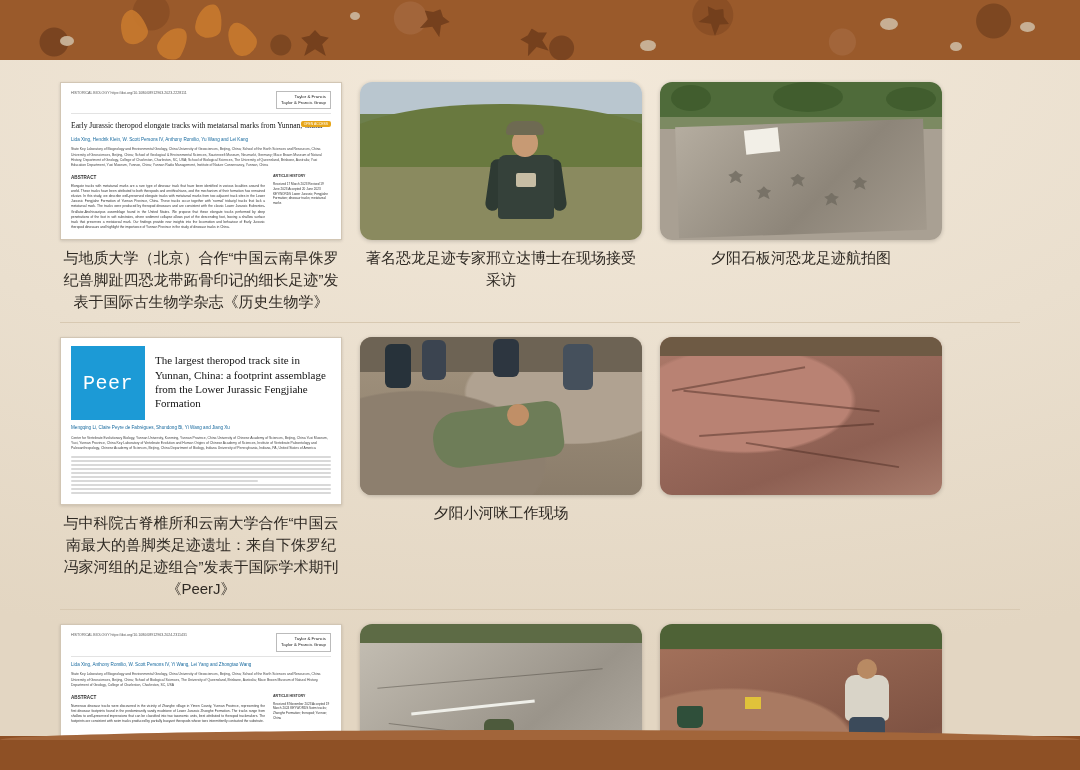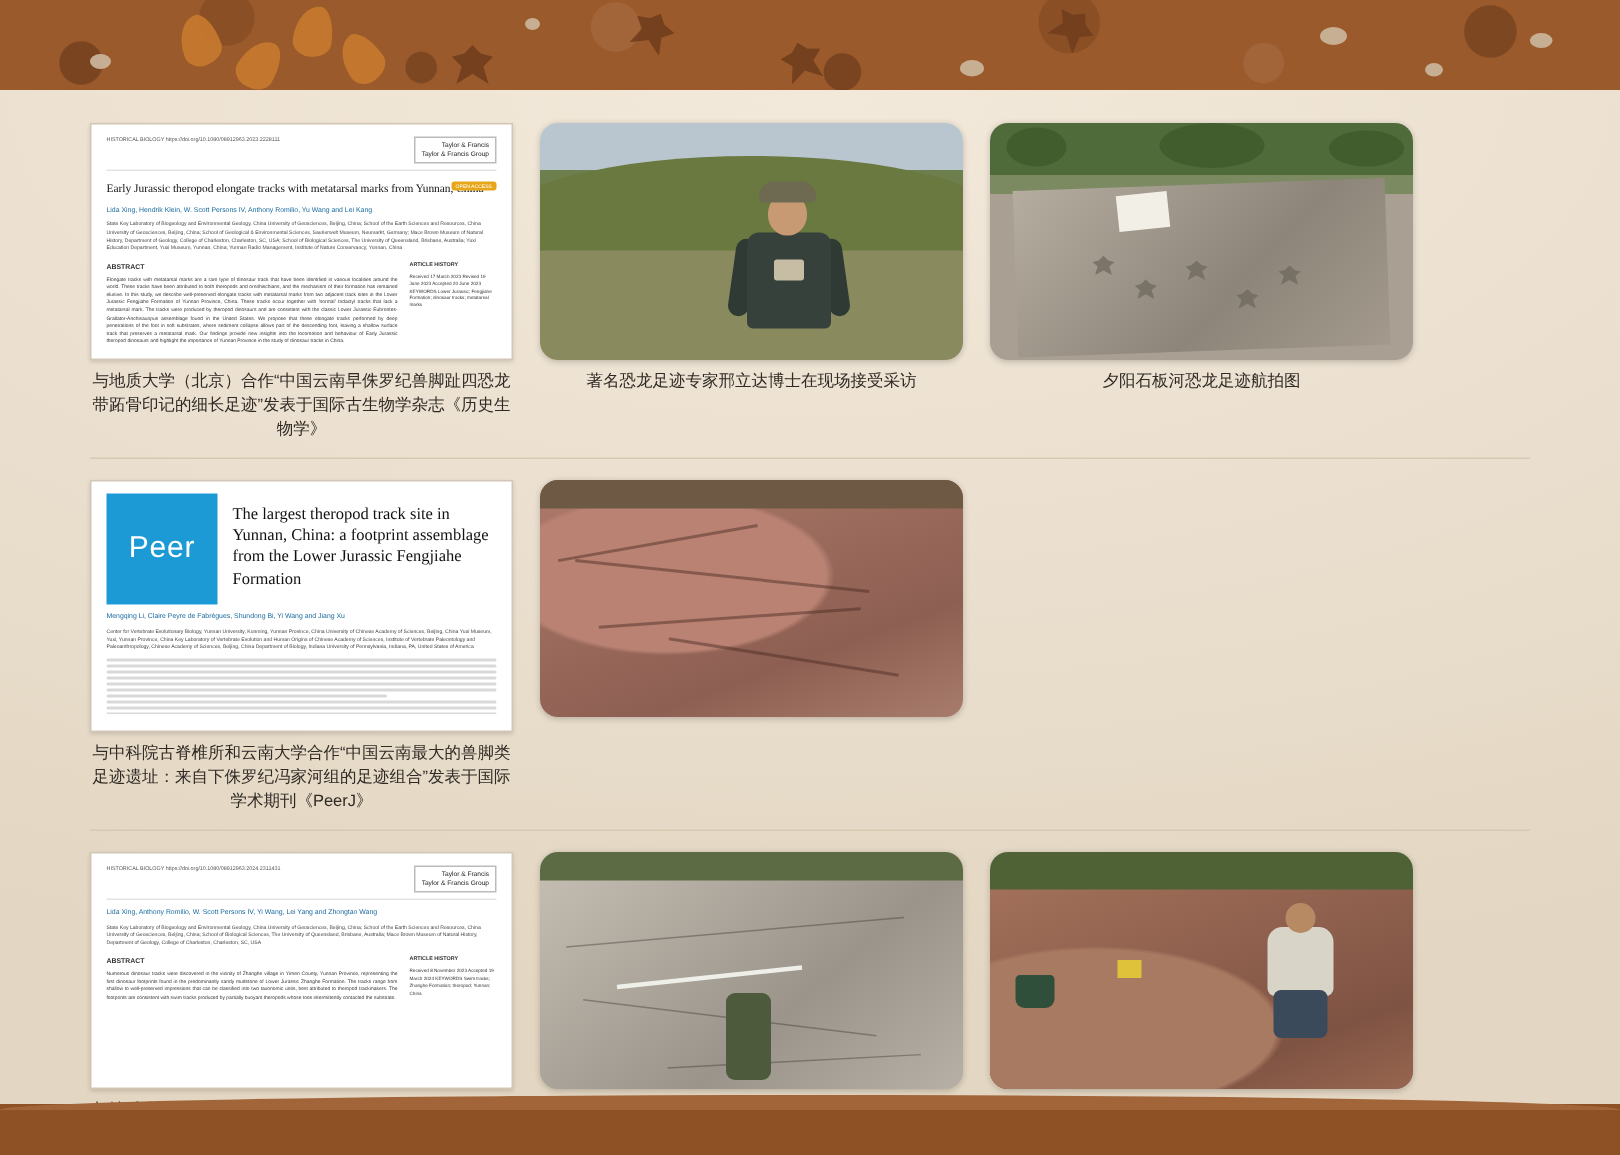--- a/index.html
+++ b/index.html
@@ -88,21 +88,21 @@
     border-bottom: 1px solid #e3e3e3; padding-bottom: 4px;
   }
   .paper-journal { font-size: 3.6px; color: #555; line-height: 1.5; max-width: 150px; }
   .tf-logo {
     font-size: 4.4px; color: #1a1a1a; text-align: right; line-height: 1.4;
     border: 1px solid #bbb; padding: 2px 4px;
   }
   .peerj-logo {
     width: 74px; height: 74px; background: #1c9ad6; color: #fff;
     display: flex; align-items: center; justify-content: center;
-    font-family: Liberation Sans, sans-serif; font-size: 20px; letter-spacing: .5px;
+    font-family: Liberation Mono, monospace; font-size: 20px; letter-spacing: .5px;
   }
   .oa-badge {
     position: absolute; right: 10px; top: 38px;
     background: #e7a61a; color: #fff; font-size: 3.4px; padding: 1px 3px;
     border-radius: 2px;
   }
   .paper-title {
     font-family: "Liberation Serif", serif;
     font-size: 7.6px; line-height: 1.35; color: #111; margin-top: 7px;
   }
@@ -122,21 +122,21 @@
   }
   .para-lines i:nth-child(7n) { width: 72%; }
 
   
   .photo {
     width: 282px; height: 158px; border-radius: 12px; overflow: hidden;
     position: relative; box-shadow: 0 1px 4px rgba(0,0,0,.2);
     background: #8d8276;
   }
   .cap {
-    margin-top: 7px; font-size: 11px; color: #2f2a24; text-align: center;
+    margin-top: 7px; font-size: 15px; color: #2f2a24; text-align: center;
     line-height: 1.45; max-width: 290px;
   }
   .cap.small { font-size: 9.6px; }
 
   
   .p1 { background: linear-gradient(#4f6b3a 0 22%, #7c8a62 22% 30%, #a9a093 30% 100%); }
   .p1 .slab {
     position: absolute; left: 6%; top: 26%; width: 88%; height: 70%;
     background: linear-gradient(135deg, #b5ada0, #8d8579 60%, #a39a8d);
     transform: rotate(-2deg);
@@ -345,20 +345,33 @@
                 <i></i>
                 <i></i>
                 <i></i>
                 <i></i>
                 <i></i>
             </div>
           </div>
           <div class="cap">与中科院古脊椎所和云南大学合作“中国云南最大的兽脚类足迹遗址：来自下侏罗纪冯家河组的足迹组合”发表于国际学术期刊《PeerJ》</div>
         </div>
 
+        <div class="col col-photo">
+          <div class="photo p3">
+            <div class="ground"></div>
+            <div class="band"></div>
+            <div class="legsA"></div>
+            <div class="legsB"></div>
+            <div class="legsC"></div>
+            <div class="legsD"></div>
+            <div class="lying"></div>
+            <div class="lhead"></div>
+          </div>
+          <div class="cap">夕阳小河咪工作现场</div>
+        </div>
 
         <div class="col col-photo">
           <div class="photo p4">
             <div class="top"></div>
             <div class="crack" style="left:8%;top:40%;width:70%;transform:rotate(6deg)"></div>
             <div class="crack" style="left:14%;top:58%;width:62%;transform:rotate(-4deg)"></div>
             <div class="crack" style="left:30%;top:74%;width:55%;transform:rotate(9deg)"></div>
             <div class="crack" style="left:4%;top:26%;width:48%;transform:rotate(-10deg)"></div>
           </div>
           <div class="cap"></div>

